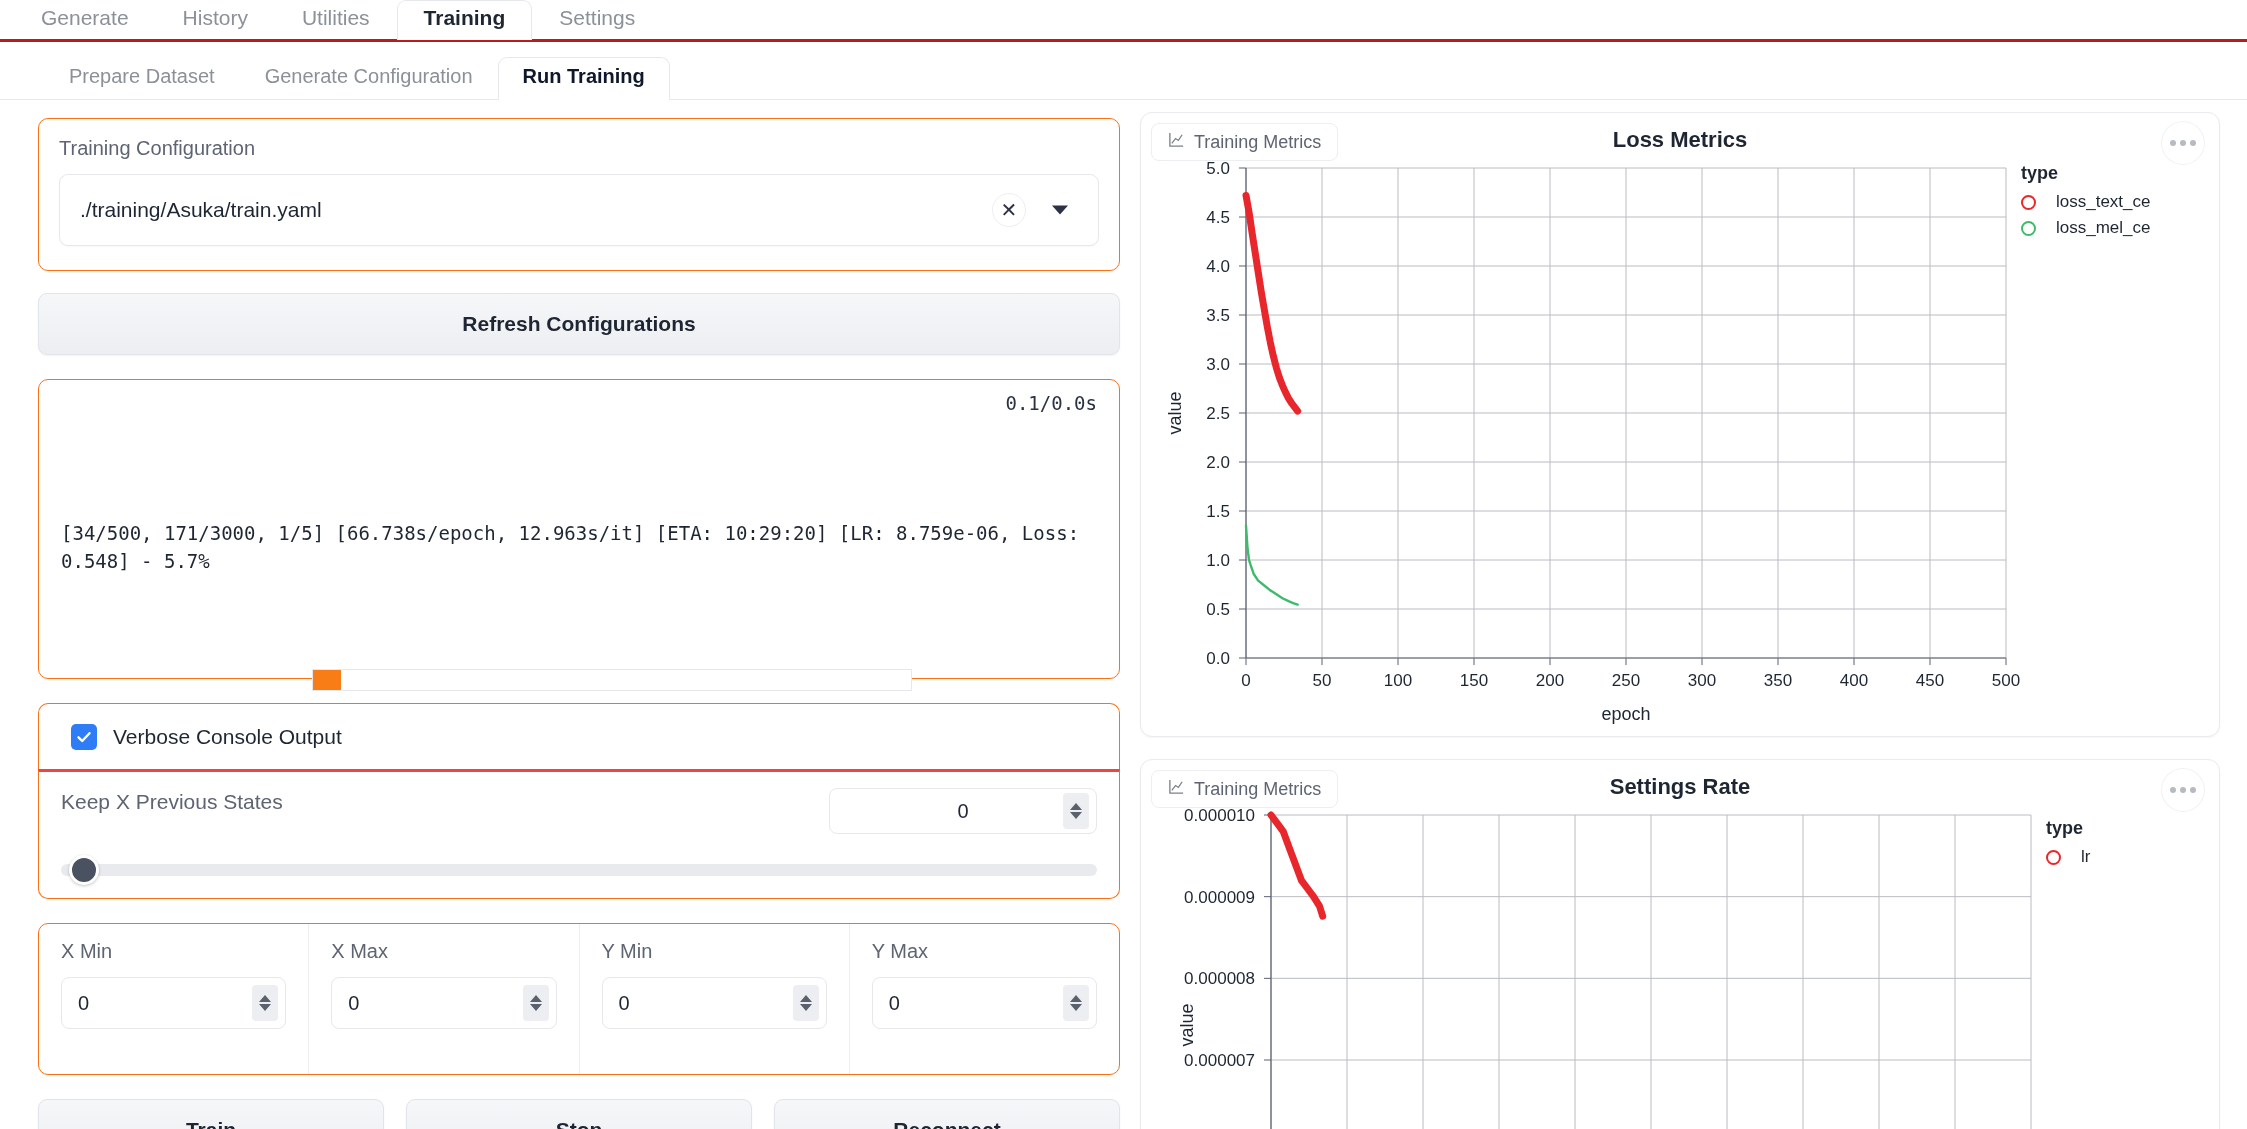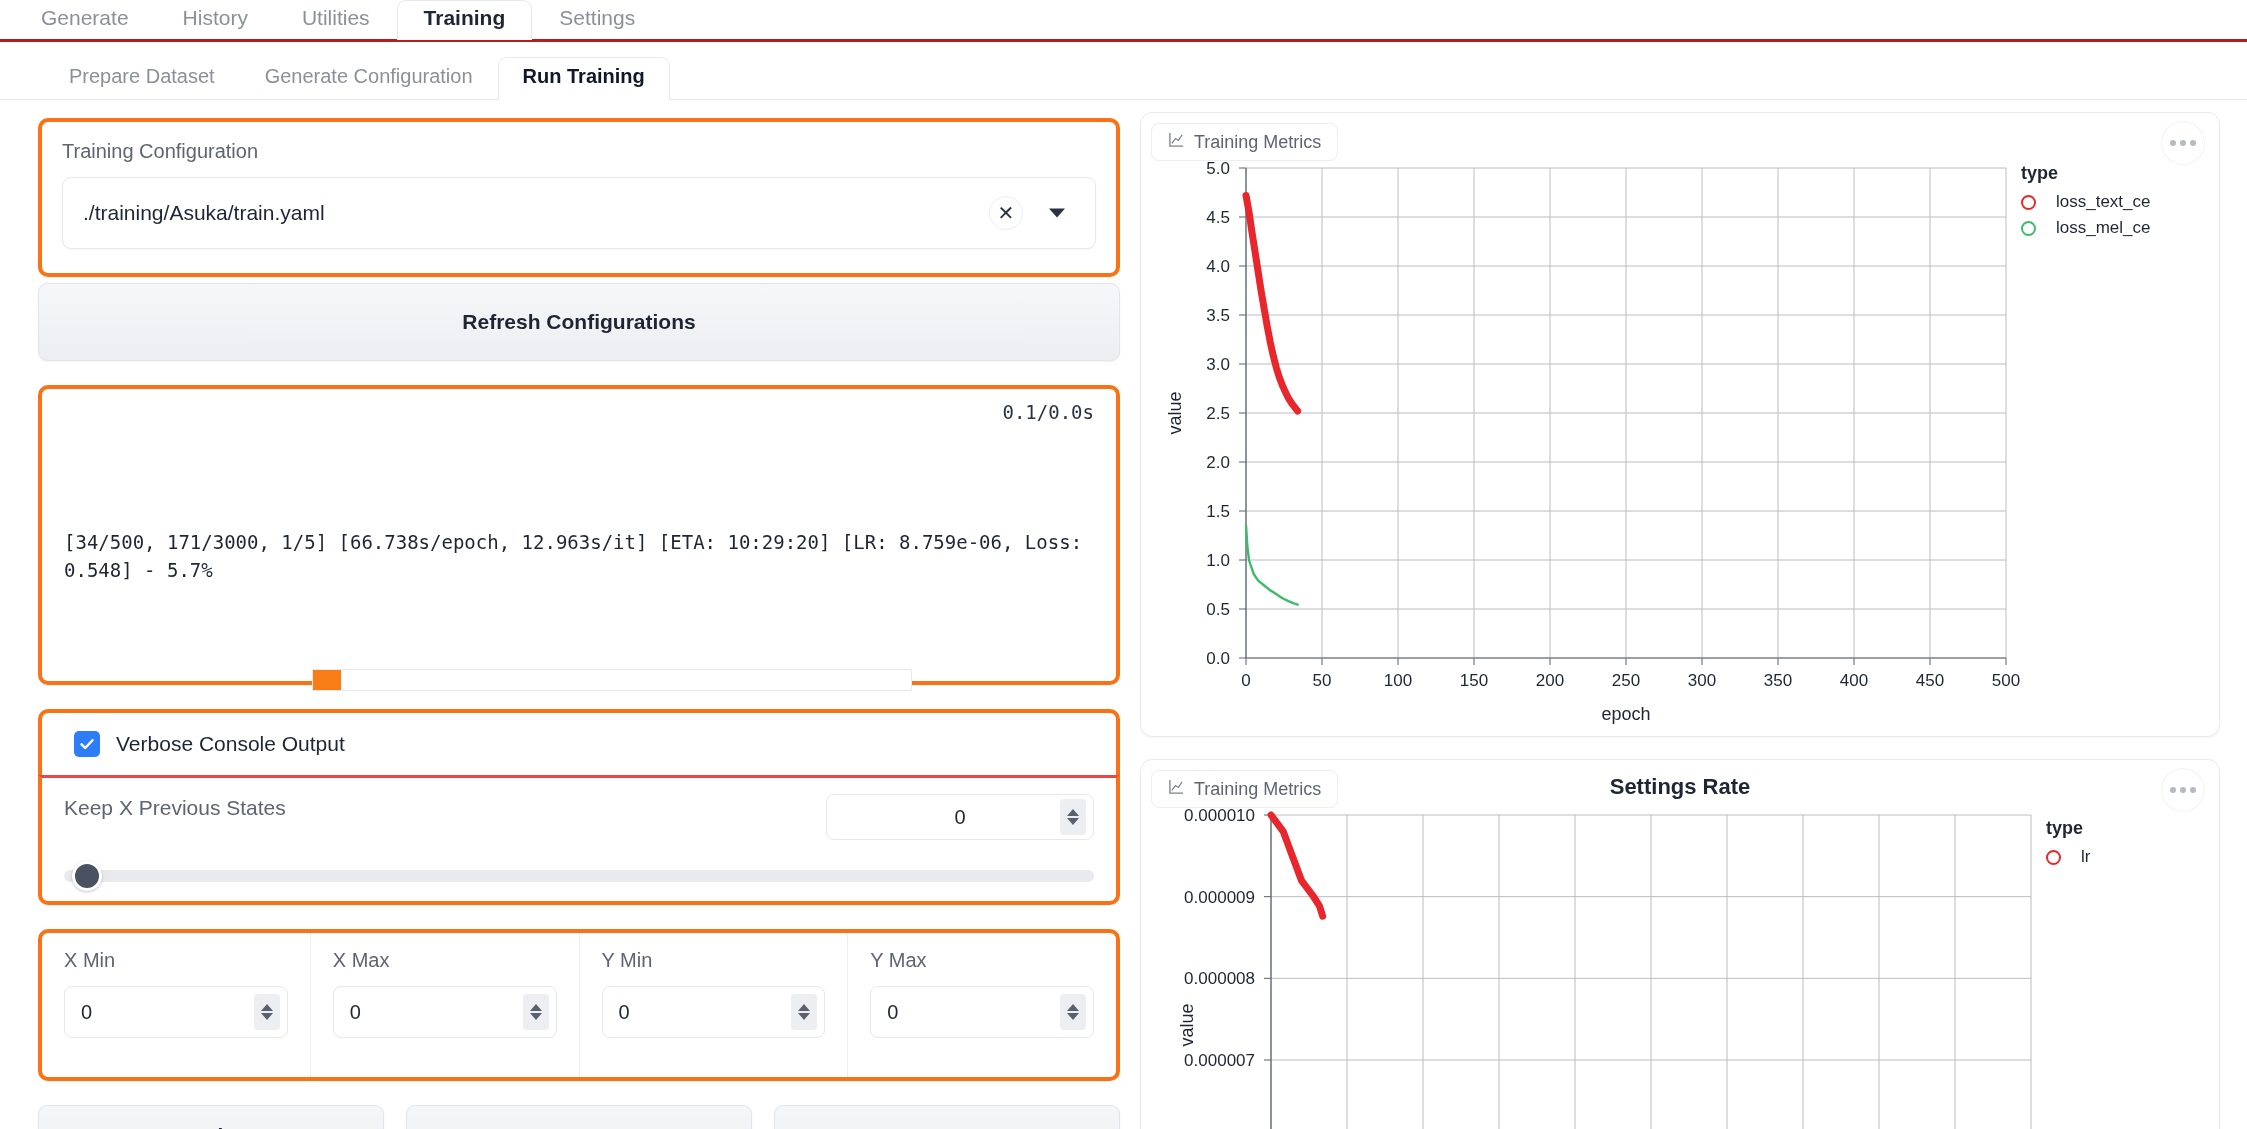--- a/index.html
+++ b/index.html
@@ -43,21 +43,21 @@
     color: #0f172a; font-weight: bold; background: #fff;
     border: 1px solid #e6e8eb; border-bottom: 1px solid #fff;
     border-radius: 9px 9px 0 0; margin-bottom: -1px;
   }
 
   
   .left-col { position: absolute; left: 38px; top: 118px; width: 1082px; }
   .right-col { position: absolute; left: 1140px; top: 112px; width: 1080px; }
 
   .card {
-    background: #fff; border: 4px solid #f97316; border-radius: 10px;
+    background: #fff; border: 1px solid #f97316; border-radius: 10px;
     box-shadow: 0 1px 2px rgba(16,24,40,.04);
   }
 
   
   .cfg-card { padding: 18px 20px 24px 20px; }
   .cfg-label { font-size: 20px; color: #5e6472; margin-bottom: 14px; }
   .cfg-select {
     position: relative; height: 72px; border: 1px solid #e6e8eb; border-radius: 9px;
     background: #fff; display: flex; align-items: center; padding: 0 20px;
     box-shadow: 0 1px 2px rgba(16,24,40,.03);
@@ -76,21 +76,21 @@
   }
 
   
   .btn {
     display: flex; align-items: center; justify-content: center;
     border: 1px solid #e1e4e8; border-radius: 9px;
     background: linear-gradient(180deg,#f6f7f9 0%,#eceef1 100%);
     font-size: 21px; color: #1f2633; font-weight: bold; cursor: pointer;
     box-shadow: 0 1px 2px rgba(16,24,40,.05);
   }
-  .refresh-btn { margin-top: 6px; height: 78px; }
+  .refresh-btn { margin-top: 22px; height: 62px; }
 
   
   .console-card { margin-top: 24px; height: 300px; position: relative; padding: 14px 18px; }
   .console-timer {
     position: absolute; right: 22px; top: 12px;
     font-family: "DejaVu Sans Mono", monospace; font-size: 19px; color: #2b3243;
   }
   .console-log {
     position: absolute; left: 22px; right: 22px; top: 140px;
     font-family: "DejaVu Sans Mono", monospace; font-size: 19px; color: #1f2633;
@@ -306,20 +306,21 @@
     <div class="chart-panel" id="loss-panel" style="height:625px;">
       <div class="panel-tab">
         <span>
           <svg width="17" height="17" viewBox="0 0 18 18">
               <path d="M2 2v14h14" stroke="#7b808a" stroke-width="1.4" fill="none"></path>
               <path d="M4 13 L8 8 L11 10 L15 4" stroke="#7b808a" stroke-width="1.3" fill="none"></path>
             </svg>
         </span>
         <span>Training Metrics</span>
       </div>
+      <div class="panel-title">Loss Metrics</div>
       <div class="panel-more">
           <i></i>
           <i></i>
           <i></i>
         </div>
       <svg id="loss-svg" width="1080" height="625" style="position:absolute;left:0;top:0;">
           <line x1="105" y1="55" x2="105" y2="545" stroke="#b9bcc2" stroke-width="1"></line>
           <text x="105" y="573" text-anchor="middle" font-size="17" fill="#1f2633" font-family="&quot;Liberation Sans&quot;, sans-serif">0</text>
           <line x1="105" y1="545" x2="105" y2="552" stroke="#5a6070" stroke-width="1"></line>
           <line x1="181" y1="55" x2="181" y2="545" stroke="#b9bcc2" stroke-width="1"></line>

